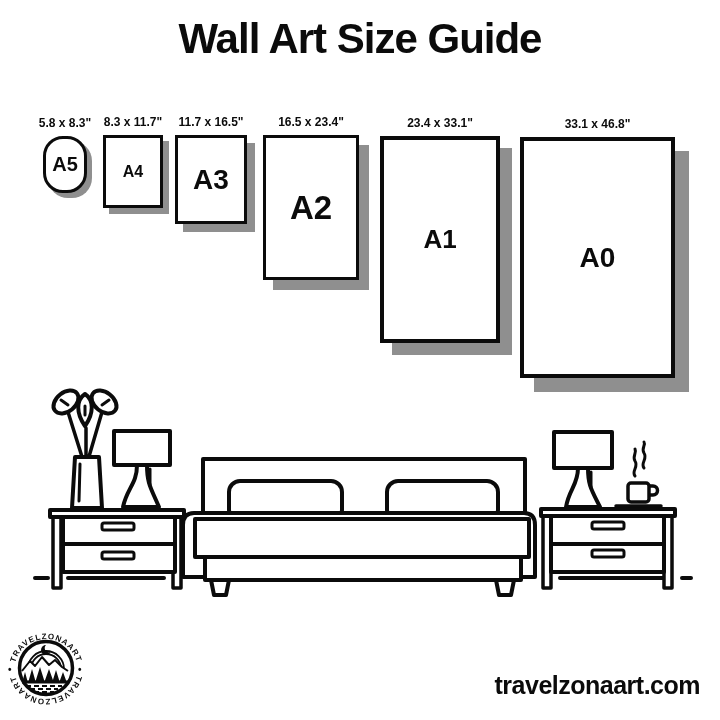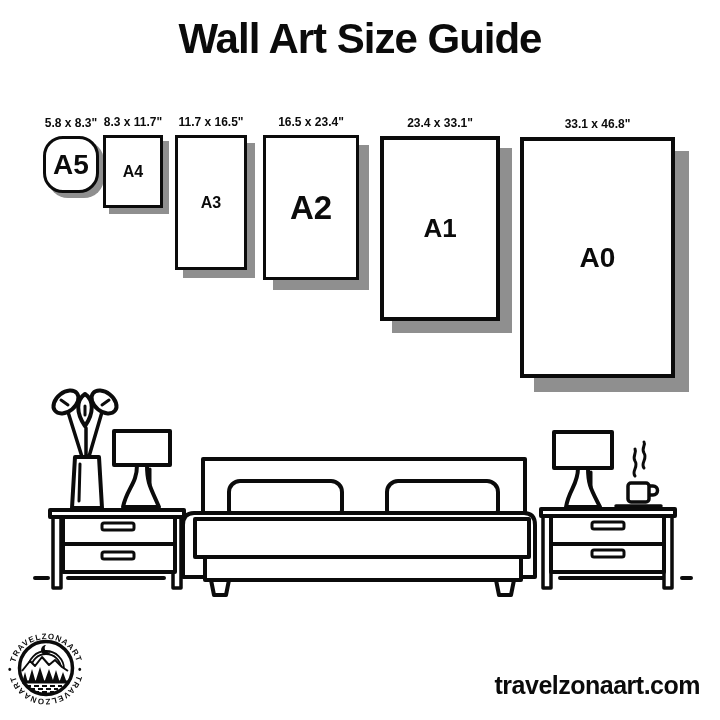--- a/index.html
+++ b/index.html
@@ -23,25 +23,25 @@
     position:absolute;left:50%;transform:translateX(-50%);
     top:-20px;white-space:nowrap;
     font-size:12px;font-weight:bold;letter-spacing:0;
   }
   .paper{
     background:var(--paper);
     border:3px solid var(--ink);
     display:flex;align-items:center;justify-content:center;
     font-weight:bold;
   }
-  .g-a5{left:43px;top:136px;}  .g-a5 .paper{width:56px;height:57px;font-size:28px;box-shadow:5px 5px 0 0 var(--shadow);border-radius:20px;}
+  .g-a5{left:43px;top:136px;}  .g-a5 .paper{width:44px;height:57px;font-size:20px;box-shadow:5px 5px 0 0 var(--shadow);border-radius:20px;}
   .g-a4{left:103px;top:135px;} .g-a4 .paper{width:60px;height:73px;font-size:16px;box-shadow:6px 6px 0 0 var(--shadow);}
-  .g-a3{left:175px;top:135px;} .g-a3 .paper{width:72px;height:135px;font-size:16px;box-shadow:8px 8px 0 0 var(--shadow);}
+  .g-a3{left:175px;top:135px;} .g-a3 .paper{width:72px;height:89px;font-size:28px;box-shadow:8px 8px 0 0 var(--shadow);}
   .g-a2{left:263px;top:135px;} .g-a2 .paper{width:96px;height:145px;font-size:33px;box-shadow:10px 10px 0 0 var(--shadow);}
-  .g-a1{left:380px;top:136px;} .g-a1 .paper{width:120px;height:185px;font-size:26px;border-width:4px;box-shadow:12px 12px 0 0 var(--shadow);}
+  .g-a1{left:380px;top:136px;} .g-a1 .paper{width:120px;height:207px;font-size:26px;border-width:4px;box-shadow:12px 12px 0 0 var(--shadow);}
   .g-a0{left:520px;top:137px;} .g-a0 .paper{width:155px;height:241px;font-size:28px;border-width:4px;box-shadow:14px 14px 0 0 var(--shadow);}
   
   .scene{position:absolute;left:0;top:380px;}
   .logo{position:absolute;left:2px;top:624px;}
   .website{
     position:absolute;left:400px;top:671px;width:300px;
     text-align:right;font-size:25px;font-weight:bold;letter-spacing:-0.5px;
   }
 </style>
 </head>

